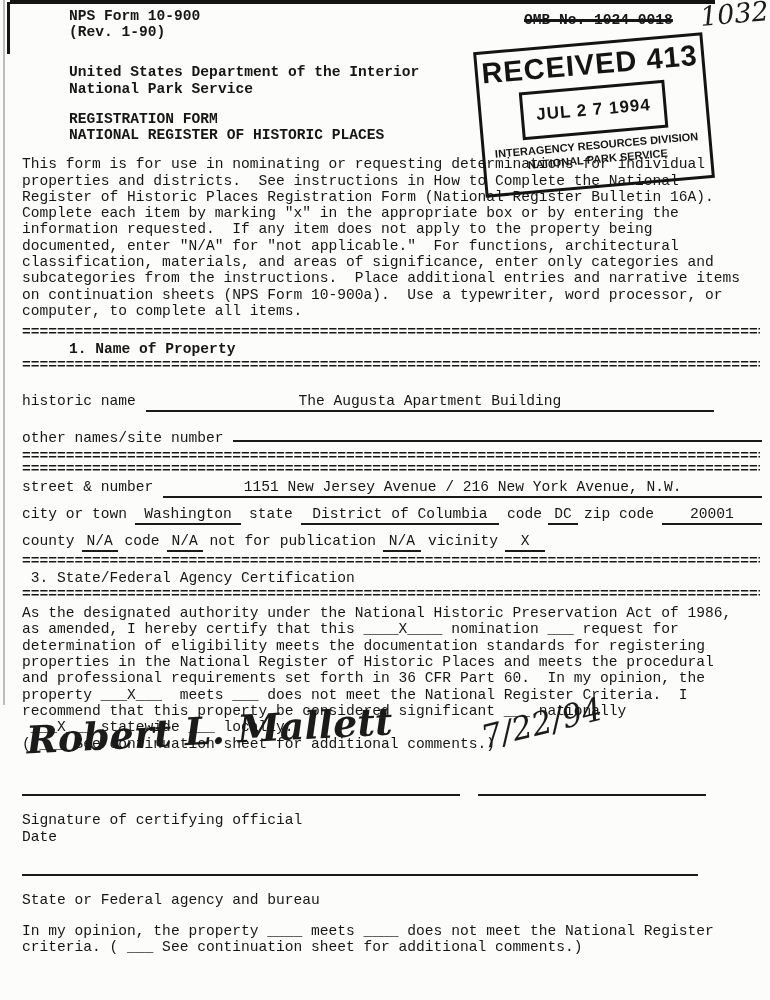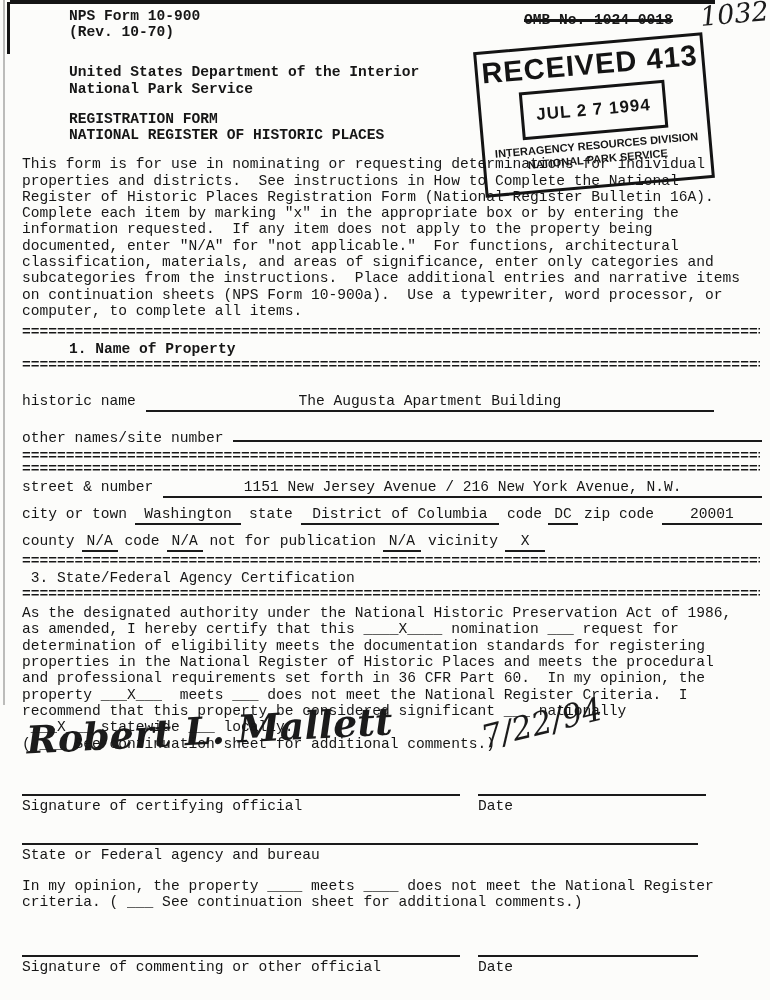--- a/index.html
+++ b/index.html
@@ -44,21 +44,21 @@
     border-bottom:2px solid #1a1a1a;
     text-align:center;
     white-space:pre;
     min-height:15px;
   }
   .grow{flex:1 1 auto;text-align:center;}
 
   
   .rule-pair{display:flex;}
   .rule{border-bottom:2px solid #1a1a1a;height:2px;}
-  .lab-pair{display:flex;line-height:17px;margin-top:2px;}
+  .lab-pair{display:flex;line-height:17px;margin-top:16px;flex-direction:column;}
 
   
   .omb{
     position:absolute;left:524px;top:12px;
     font-weight:700;
     text-decoration:line-through;
     text-decoration-thickness:2.5px;
   }
   .handwrite{
     font-family:"DejaVu Serif","Liberation Serif",serif;
@@ -107,21 +107,21 @@
     <div class="stamp-sub">INTERAGENCY RESOURCES DIVISION</div>
     <div class="stamp-sub" style="margin-top:1px">NATIONAL PARK SERVICE</div>
   </div>
 
   <div class="handwrite sig-hand">Robert L. Mallett</div>
   <div class="handwrite date-hand">7/22/94</div>
 
   <div class="content">
 
     <div class="mono bold line16">NPS Form 10-900</div>
-    <div class="mono bold line16">(Rev. 10-70)</div>
+    <div class="mono bold line16">(Rev. 1-90)</div>
 
     <div class="sp" style="height:24px"></div>
     <div class="mono bold line16">United States Department of the Interior</div>
     <div class="mono bold line16">National Park Service</div>
 
     <div class="sp" style="height:14px"></div>
     <div class="mono bold line16">REGISTRATION FORM</div>
     <div class="mono bold line16">NATIONAL REGISTER OF HISTORIC PLACES</div>
 
     <div class="sp" style="height:13px"></div>

